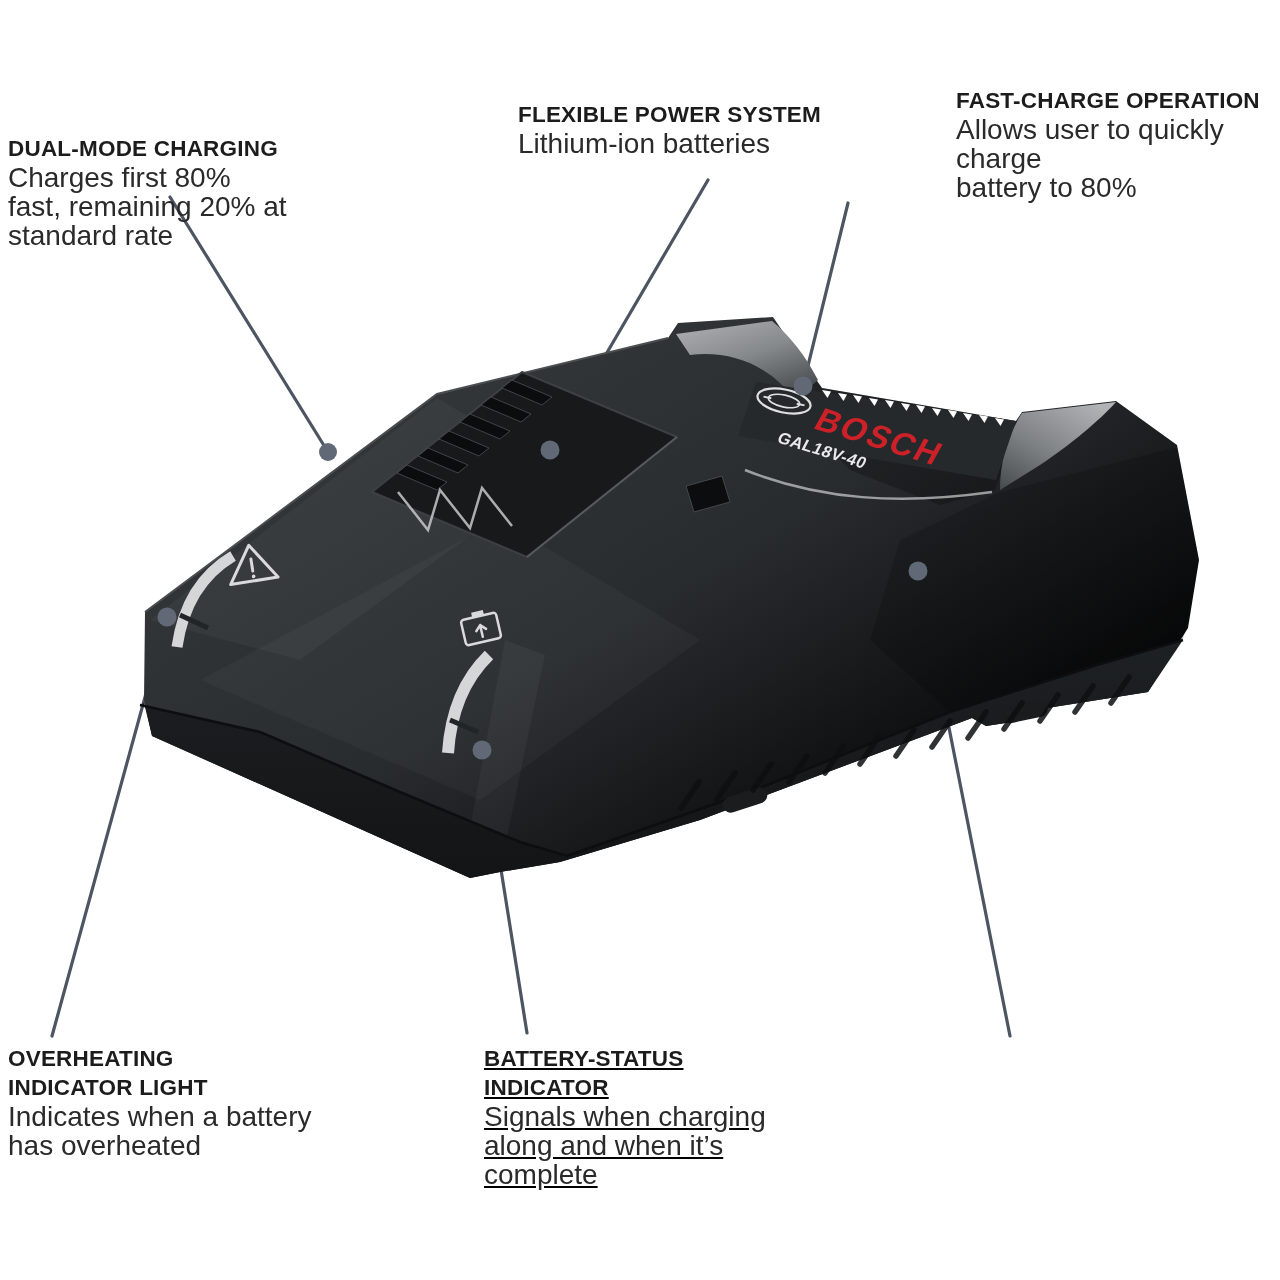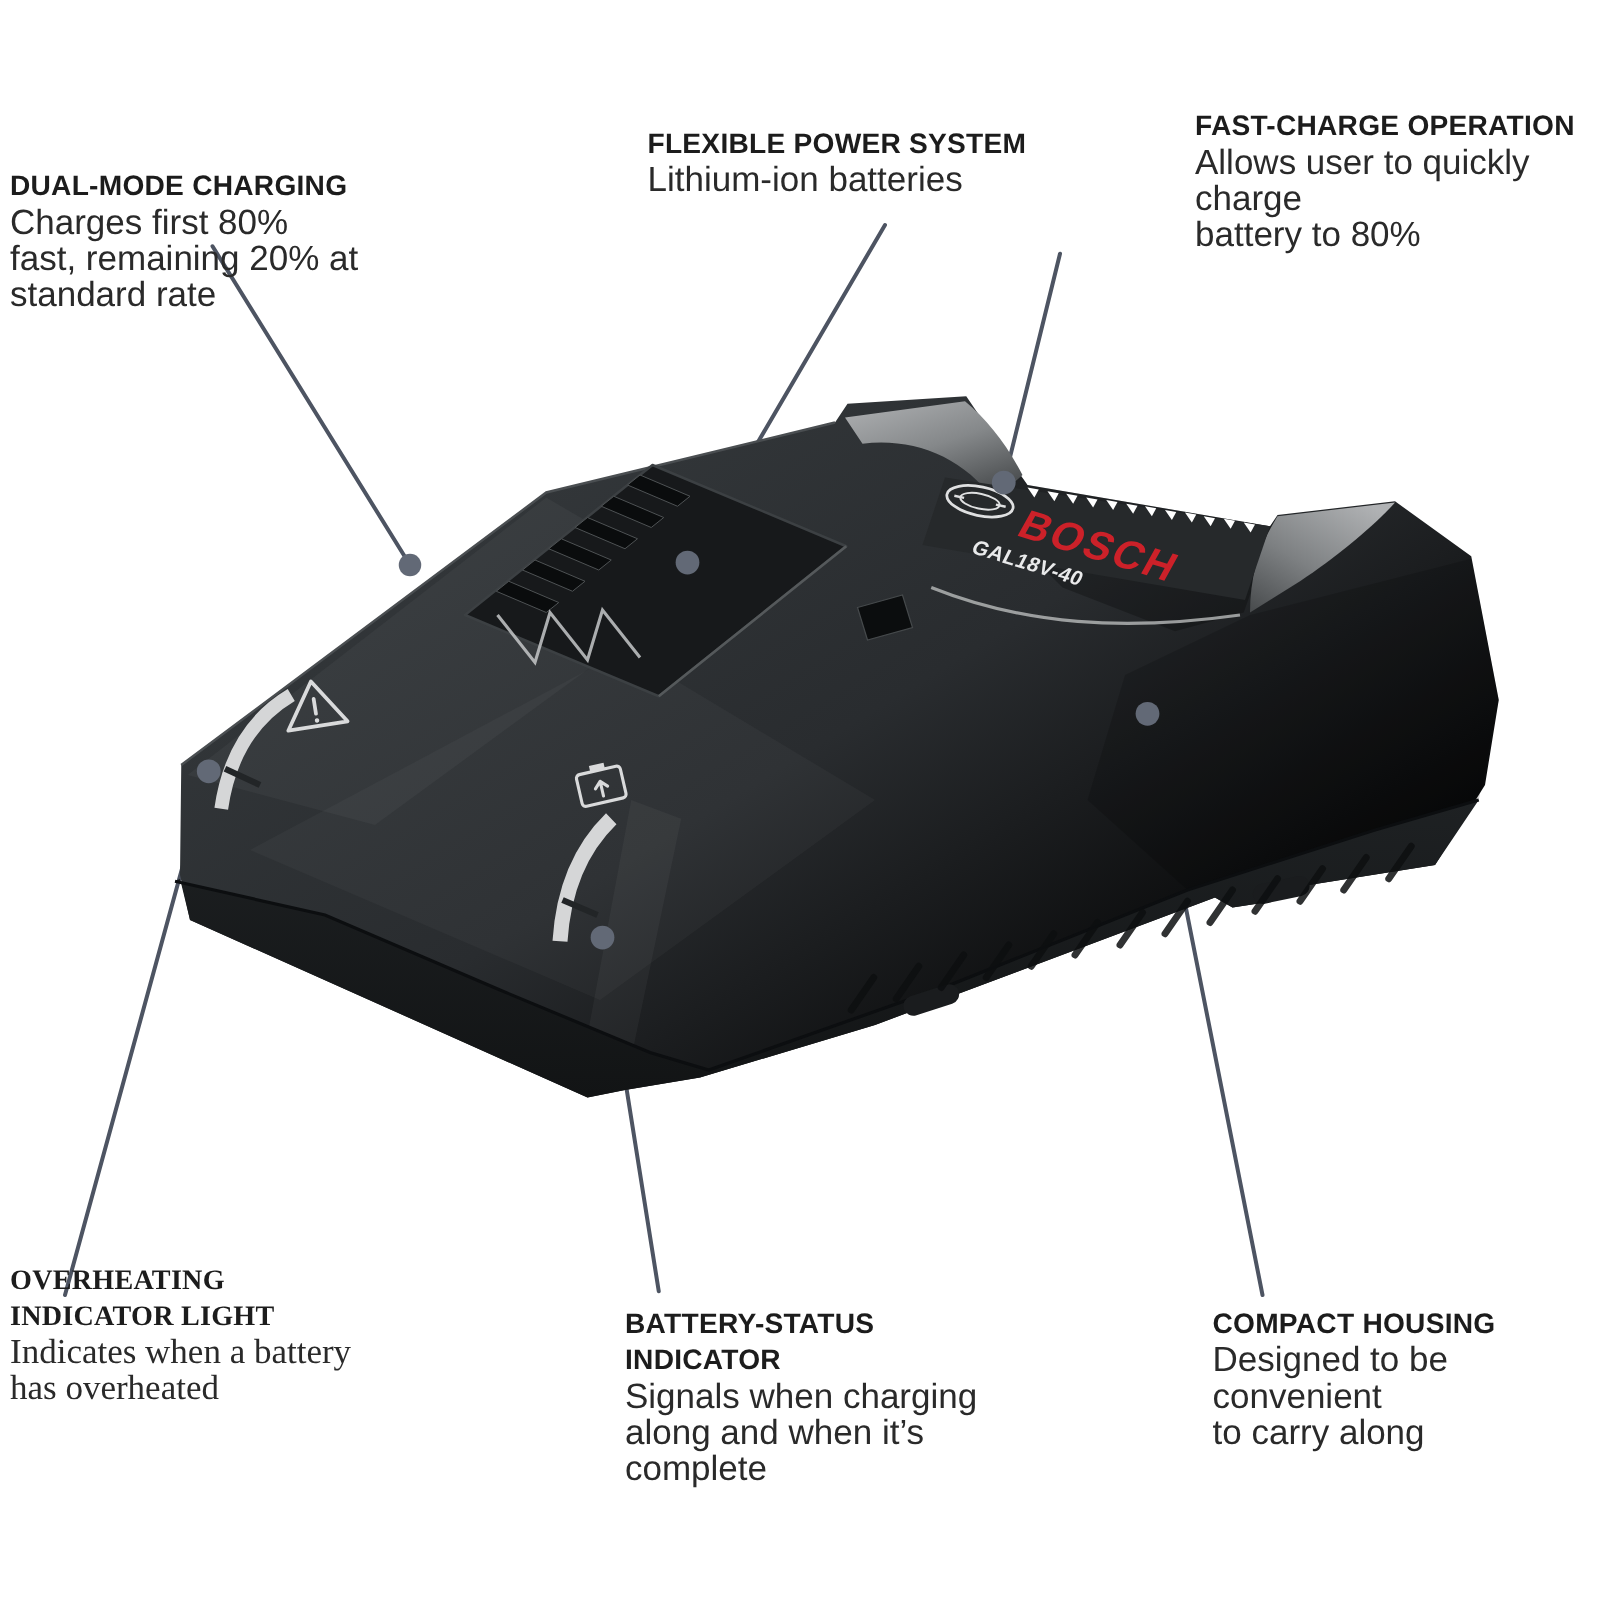--- a/index.html
+++ b/index.html
@@ -205,34 +205,29 @@
     <div class="title">FLEXIBLE POWER SYSTEM</div>
     <div class="body">Lithium-ion batteries</div>
   </div>
 
   <div class="callout" style="left:956px;top:86px;width:320px;">
     <div class="title">FAST-CHARGE OPERATION</div>
     <div class="body">Allows user to quickly charge</div>
     <div class="body">battery to 80%</div>
   </div>
 
-  <div class="callout" style="left:8px;top:1009px;width:320px;font-family:Liberation Serif, serif;">
+  <div class="callout" style="left:8px;top:1044px;width:320px;">
     <div class="title">OVERHEATING</div>
     <div class="title">INDICATOR LIGHT</div>
     <div class="body">Indicates when a battery</div>
     <div class="body">has overheated</div>
   </div>
 
-  <div class="callout" style="left:500px;top:1044px;width:300px;">
+  <div class="callout" style="left:484px;top:1044px;width:300px;text-decoration:underline;">
     <div class="title">BATTERY-STATUS</div>
     <div class="title">INDICATOR</div>
     <div class="body">Signals when charging</div>
     <div class="body">along and when it’s</div>
     <div class="body">complete</div>
   </div>
 
-  <div class="callout" style="left:970px;top:1044px;width:306px;">
-    <div class="title">COMPACT HOUSING</div>
-    <div class="body">Designed to be convenient</div>
-    <div class="body">to carry along</div>
-  </div>
 
 </div>
 
 </body></html>

